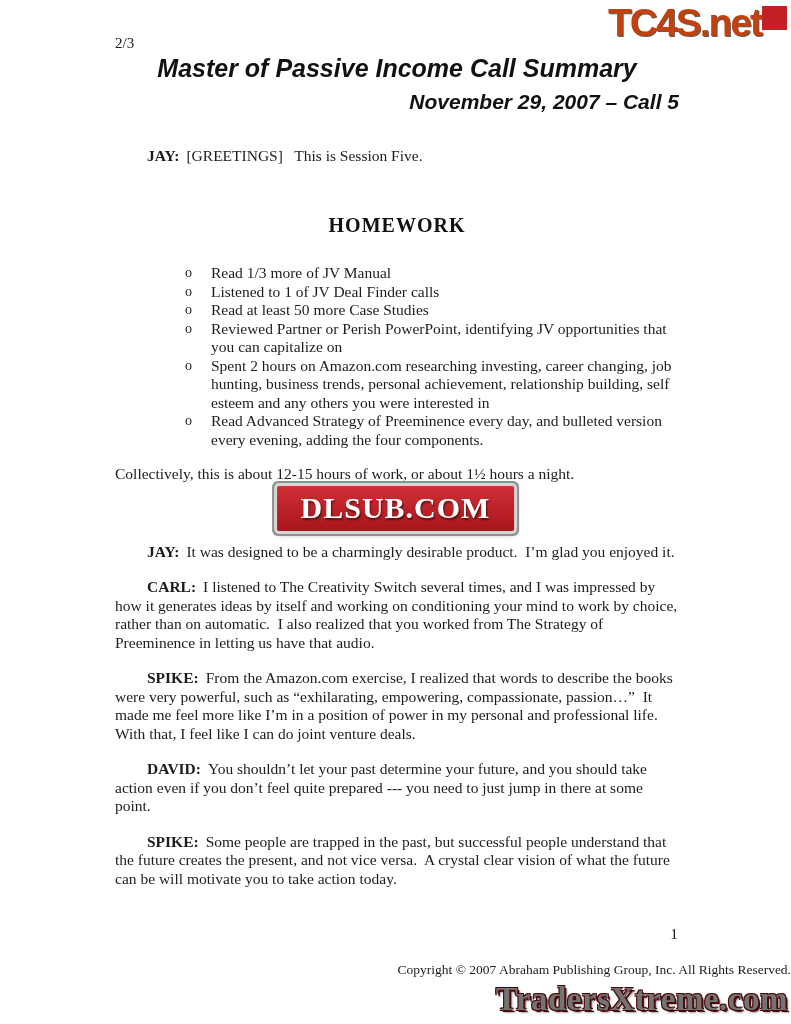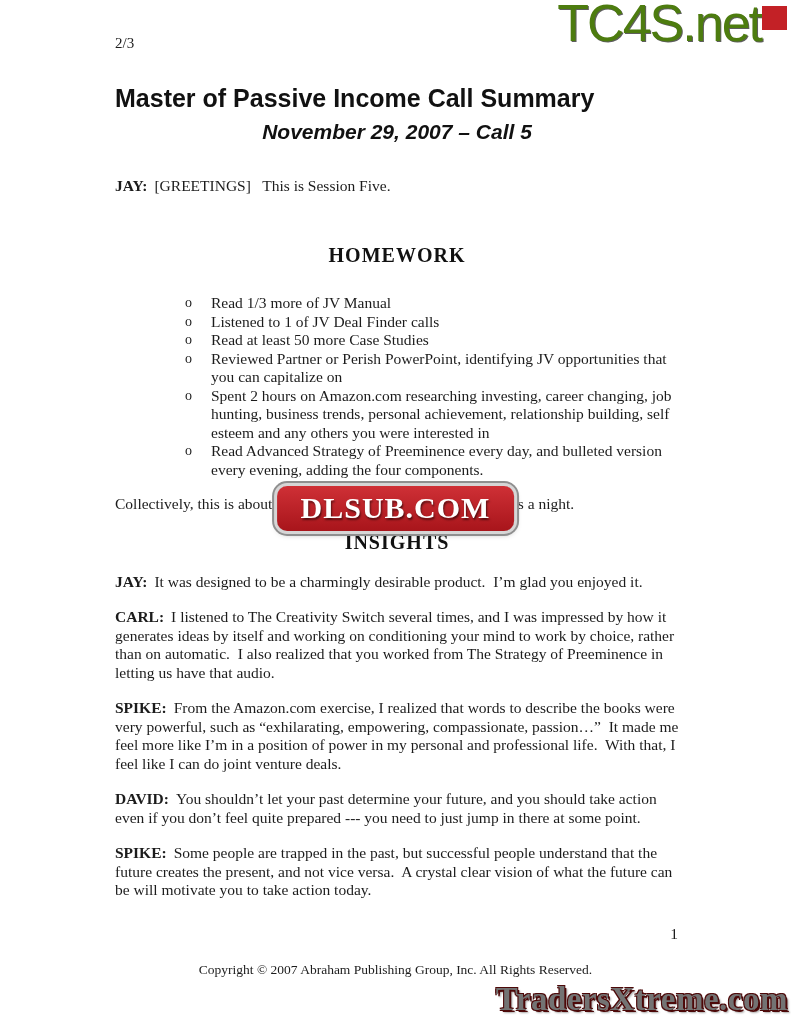--- a/index.html
+++ b/index.html
@@ -14,41 +14,41 @@
     font-family: "Liberation Serif", serif;
     color: #1c1c1c;
     font-size: 15.5px;
     line-height: 18.5px;
   }
   .content { padding: 34px 112px 0 115px; }
 
   .page-indicator { font-size: 15px; }
 
   .doc-title {
-    margin-top: 30px;
-    text-align: left;
+    text-align: center;
     font-family: "Liberation Sans", sans-serif;
     font-weight: bold;
     font-size: 25px;
     line-height: 31px;
     color: #111;
+    font-style: italic;
   }
   .doc-subtitle {
     margin-top: 5px;
-    text-align: center;
+    text-align: right;
     font-family: "Liberation Sans", sans-serif;
     font-weight: bold;
     font-style: italic;
     font-size: 21px;
     line-height: 25px;
     color: #111;
   }
 
   .speech { margin-top: 17px; }
-  .speech .speaker { font-weight: bold; margin-right: 7px; }
+  .speech .speaker { font-weight: bold; margin-right: 7px; margin-left: 32px; }
   .speech .speech-text { white-space: pre-wrap; }
   .intro-line { margin-top: 33px; }
 
   .section-heading {
     margin-top: 47px;
     text-align: center;
     font-weight: bold;
     font-size: 20px;
     line-height: 27px;
     letter-spacing: 1px;
@@ -75,25 +75,25 @@
   .tc4s-logo {
     position: absolute;
     top: 3px;
     right: 4px;
     display: flex;
     align-items: flex-start;
     z-index: 5;
   }
   .tc4s-text {
     font-family: "Liberation Sans", sans-serif;
-    font-weight: normal;
-    font-size: 52px;
+    font-weight: bold;
+    font-size: 39px;
     line-height: 40px;
     letter-spacing: -2px;
-    color: #4d7c0f;
+    color: #c2410c;
     text-shadow: 1px 1px 0 #5e5e5e;
   }
   .tc4s-red-block {
     width: 25px;
     height: 24px;
     margin-left: 1px;
     margin-top: 3px;
     background: #c32126;
   }
 
@@ -104,38 +104,38 @@
     left: 50%;
     transform: translateX(-50%);
     background: linear-gradient(#cf3036, #a8151b);
     color: #ffffff;
     font-family: "Liberation Serif", serif;
     font-weight: bold;
     font-size: 30px;
     line-height: 30px;
     letter-spacing: 1px;
     padding: 7px 24px 8px 24px;
-    border-radius: 10px;
+    border-radius: 2px;
     box-shadow: 0 0 0 3px #d6d6d6, 0 0 0 5px #8f8f8f, 0 3px 6px rgba(0,0,0,0.35);
     text-shadow: 1px 2px 2px rgba(0,0,0,0.55);
     z-index: 10;
   }
 
   .page-number {
     position: absolute;
     top: 925px;
     right: 113px;
     font-size: 15.5px;
   }
   .copyright {
     position: absolute;
     top: 961px;
     left: 0;
     width: 791px;
-    text-align: center;
+    text-align: right;
     font-size: 13.5px;
     color: #1c1c1c;
   }
 
   
   .traders-logo {
     position: absolute;
     top: 981px;
     right: 3px;
     font-family: "Liberation Serif", serif;

